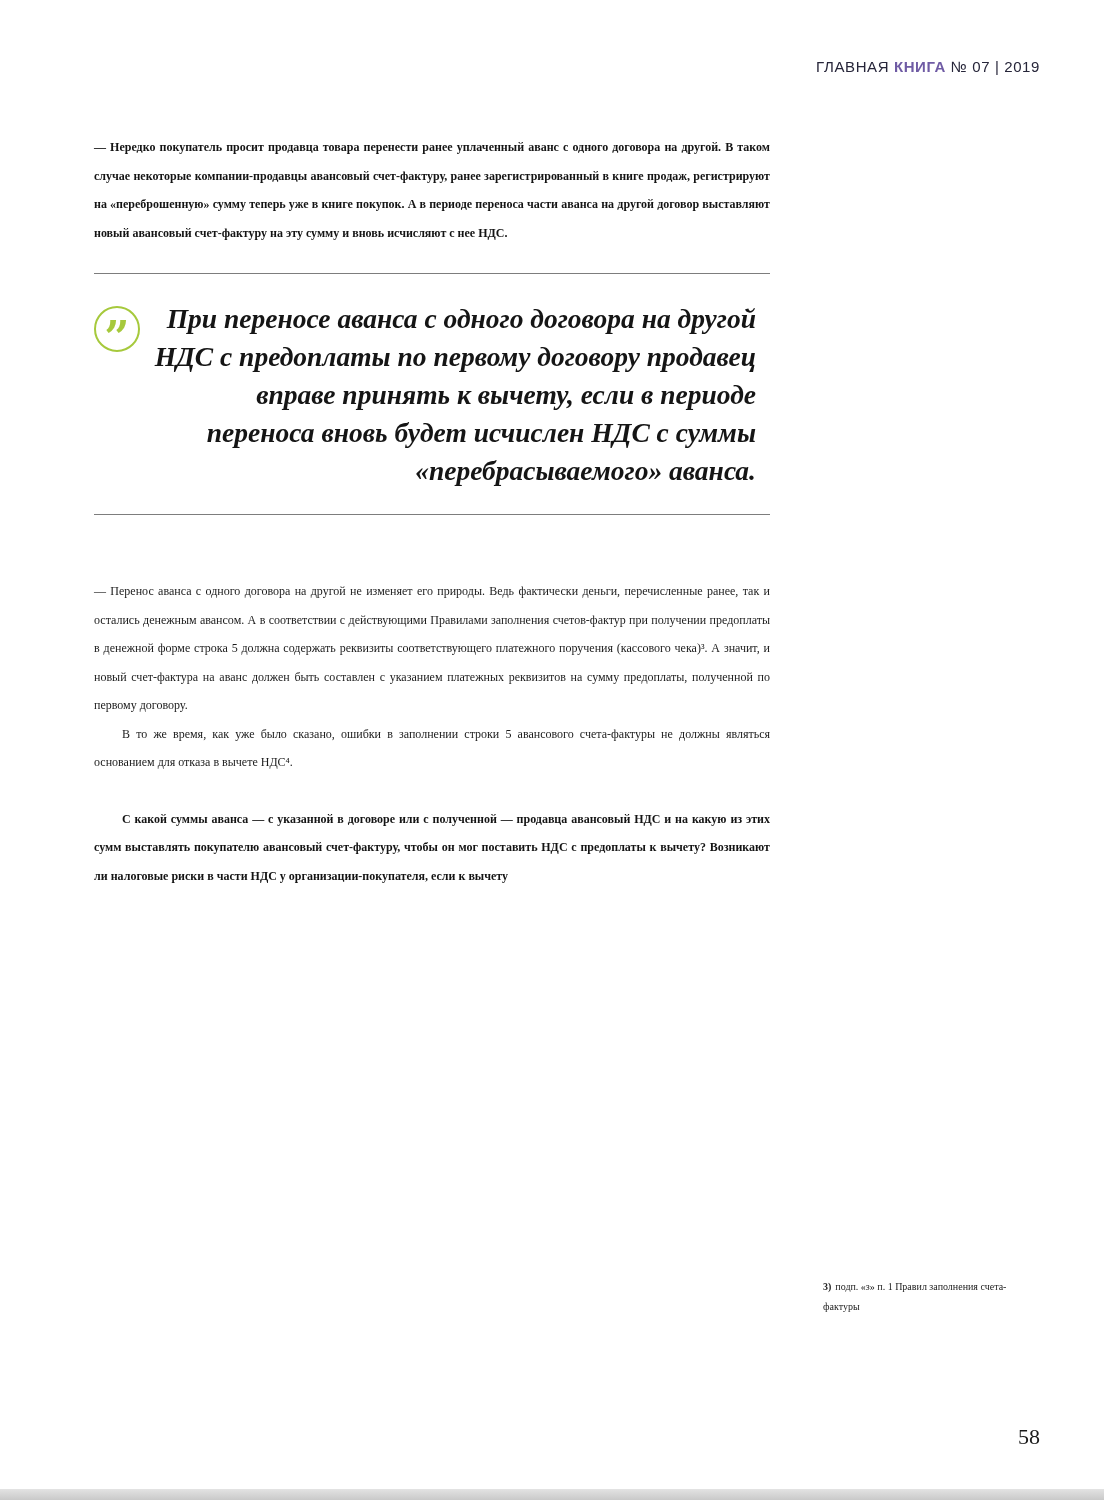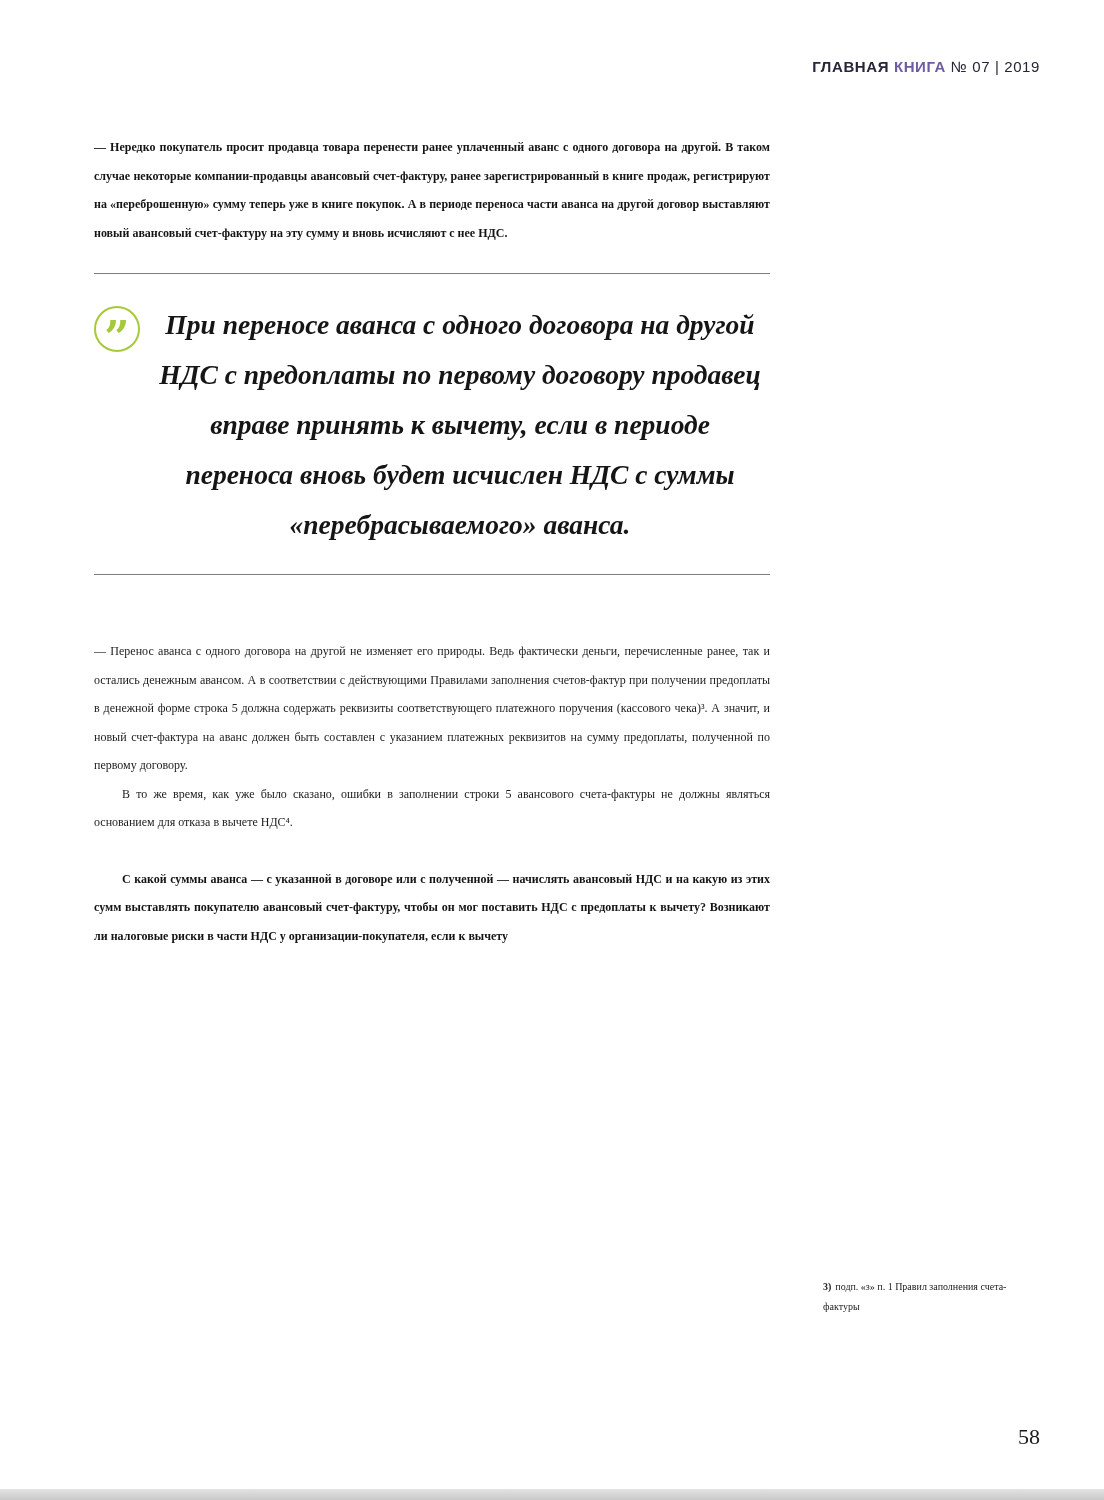--- a/index.html
+++ b/index.html
@@ -18,21 +18,21 @@
   .running-head {
     position: absolute;
     top: 58px;
     right: 64px;
     font-family: "Liberation Sans", "DejaVu Sans", sans-serif;
     font-size: 15px;
     letter-spacing: 0.6px;
     color: #262539;
     white-space: nowrap;
   }
-  .running-head .brand-1 { font-weight: 700; color: #262539; text-align: center; }
+  .running-head .brand-1 { font-weight: 400; color: #262539; text-align: center; }
   .running-head .brand-2 { font-weight: 700; color: #6f5ba4; }
   .running-head .issue   { font-weight: 400; color: #262539; }
 
   
   .main-col {
     position: absolute;
     left: 94px;
     top: 133px;
     width: 676px;
   }
@@ -66,28 +66,28 @@
     color: #a6c93c;
     font-size: 44px;
     line-height: 60px;
     text-align: center;
     font-family: "DejaVu Serif", serif;
     font-weight: 700;
     margin-top: 6px;
     overflow: hidden;
   }
   .pq-text {
-    margin-left: 13px;
+    margin-left: 2px;
     width: 614px;
     font-size: 27.5px;
-    line-height: 50px;
+    line-height: 38px;
     font-weight: 700;
     font-style: italic;
     color: #151515;
-    text-align: center;
+    text-align: right;
   }
 
   .answer { margin-top: 62px; }
   .q2 { margin-top: 28px; }
 
   
   .footnotes {
     position: absolute;
     left: 823px;
     top: 1277px;
@@ -145,21 +145,21 @@
       </div>
       <div class="rule"></div>
     </div>
 
     <div class="answer">
       <p>— Перенос аванса с одного договора на другой не изменяет его природы. Ведь фактически деньги, перечисленные ранее, так и остались денежным авансом. А в соответствии с действующими Правилами заполнения счетов-фактур при получении предоплаты в денежной форме строка 5 должна содержать реквизиты соответствующего платежного поручения (кассового чека)³. А значит, и новый счет-фактура на аванс должен быть составлен с указанием платежных реквизитов на сумму предоплаты, полученной по первому договору.</p>
       <p class="indent">В то же время, как уже было сказано, ошибки в заполнении строки 5 авансового счета-фактуры не должны являться основанием для отказа в вычете НДС⁴.</p>
     </div>
 
     <div class="q q2">
-      <p class="indent">С какой суммы аванса — с указанной в договоре или с полученной — начислять авансовый НДС и на какую из этих сумм выставлять покупателю авансовый счет-фактуру, чтобы он мог поставить НДС с предоплаты к вычету? Возникают ли налоговые риски в части НДС у организации-покупателя, если к вычету</p>
+      <p class="indent">С какой суммы аванса — с указанной в договоре или с полученной — продавца авансовый НДС и на какую из этих сумм выставлять покупателю авансовый счет-фактуру, чтобы он мог поставить НДС с предоплаты к вычету? Возникают ли налоговые риски в части НДС у организации-покупателя, если к вычету</p>
     </div>
 
   </div>
 
   <div class="footnotes">
     <p class="fn">
       <span class="fn-marker">3)</span><span>подп. «з» п. 1 Правил заполнения счета-фактуры</span>
     </p>
   </div>
 

